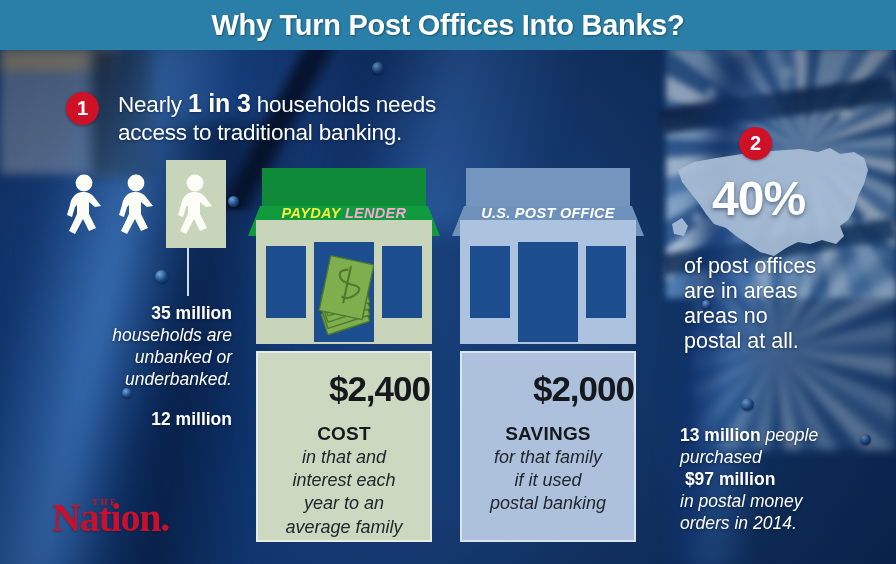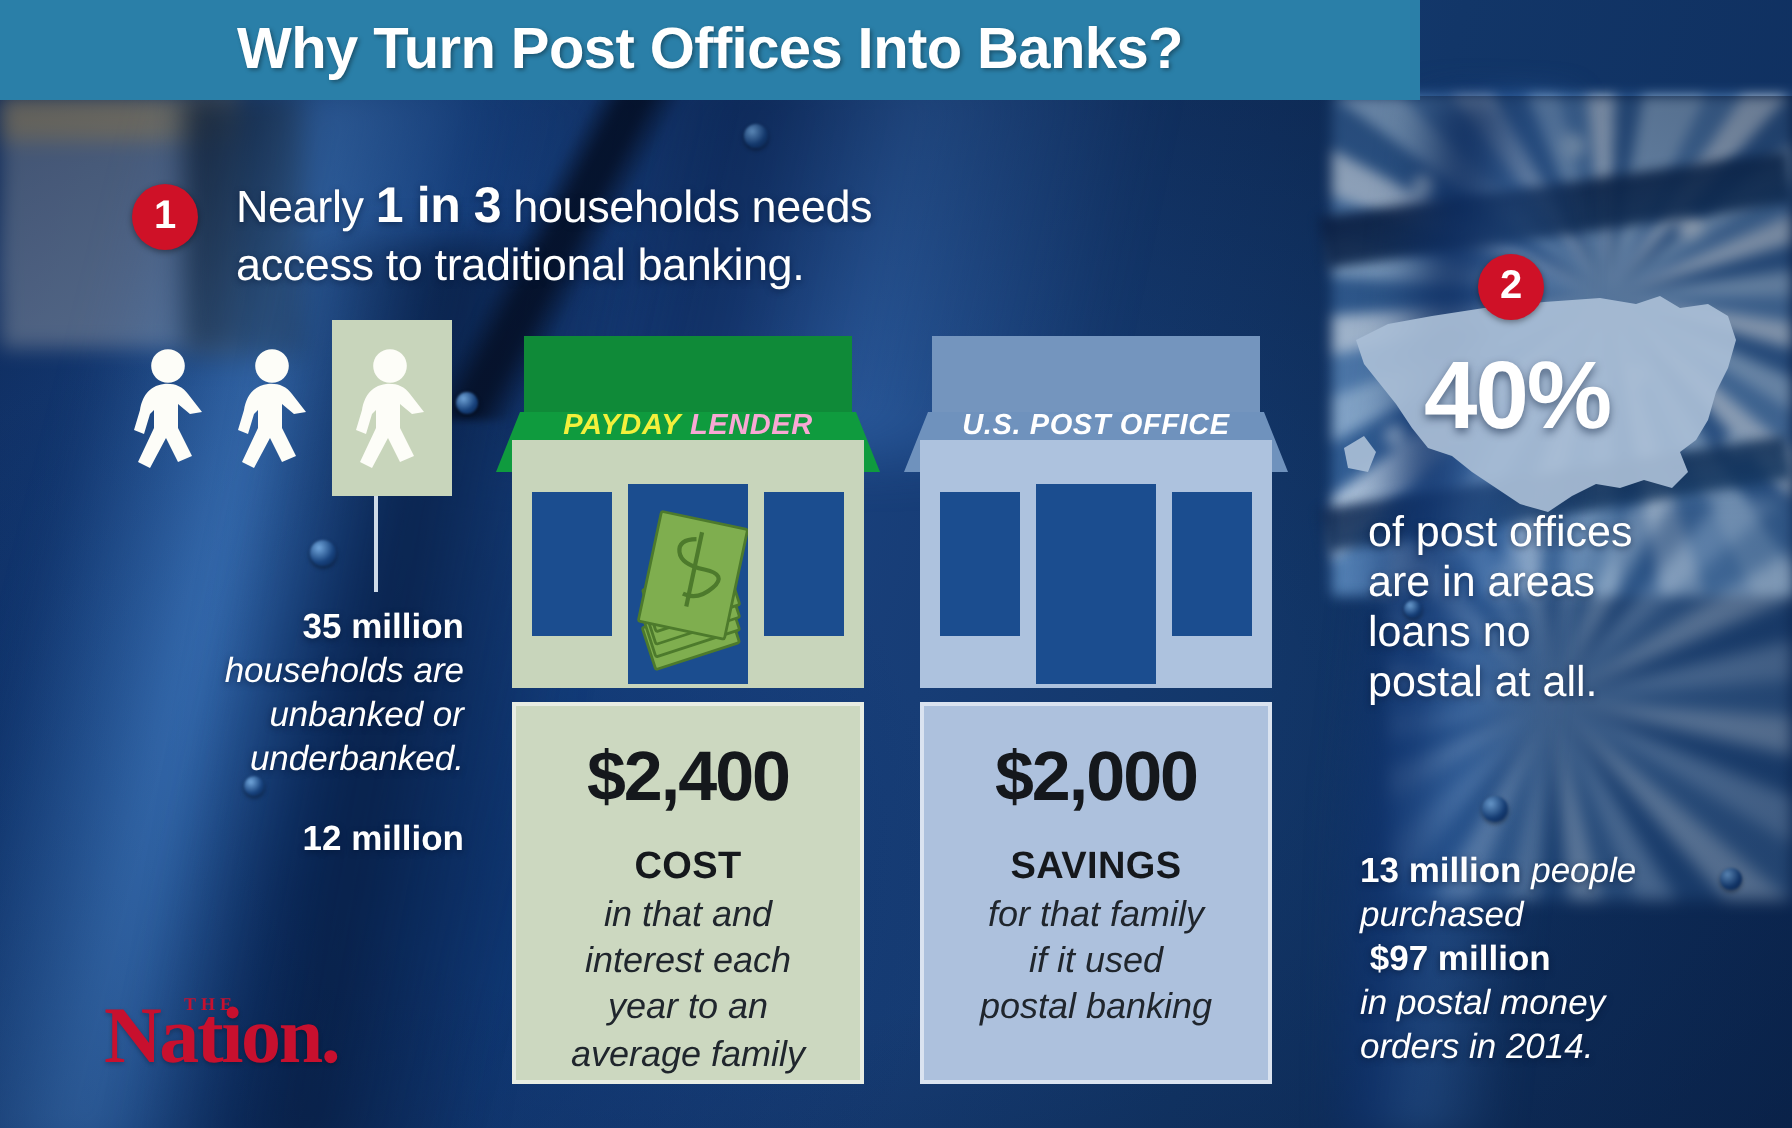--- a/index.html
+++ b/index.html
@@ -93,21 +93,21 @@
     background:radial-gradient(ellipse 80% 85% at 42% 60%, rgba(0,0,0,0) 35%, rgba(2,14,38,.45) 100%);
   }
   
   .rivet { position:absolute; border-radius:50%;
            background:radial-gradient(circle at 34% 30%, #6fa4da, #16407a 58%, #0a2palette 100%);
            background:radial-gradient(circle at 34% 30%, #74a9de, #17427d 58%, #0a2550 100%);
            box-shadow:0 1px 2px rgba(0,0,0,.45); filter:blur(.4px); }
 
   
   .header {
-    position:absolute; left:0; top:0; width:710px; height:50px;
+    position:absolute; left:0; top:0; width:896px; height:50px;
     background:#2a7fa8; z-index:6;
   }
   .header h1 {
     font-size:29px; font-weight:bold; color:#fff; text-align:center;
     line-height:50px; letter-spacing:-.3px;
     text-shadow:1px 1px 2px rgba(0,0,0,.35);
   }
 
   
   .layer { position:absolute; z-index:5; }
@@ -155,21 +155,21 @@
     position:absolute; inset:0; display:flex; align-items:center; justify-content:center;
     font-weight:bold; font-style:italic; font-size:14.5px; letter-spacing:.3px;
   }
   .facade { position:relative; margin:0 8px; height:124px; }
   .facade .win { position:absolute; background:#1b4d8f; }
 
   .valuebox {
     margin:7px 8px 0 8px; height:191px; padding-top:16px; text-align:center;
     border:2px solid rgba(255,255,255,.55);
   }
-  .valuebox .big { font-size:35px; font-weight:bold; color:#15181c; letter-spacing:-1px; }
+  .valuebox .big { font-size:35px; font-weight:bold; color:#15181c; letter-spacing:-1px;text-align:right; }
   .valuebox .cap { font-size:19px; font-weight:bold; color:#15181c; margin-top:14px; letter-spacing:.2px;}
   .valuebox .sub { font-size:18px; font-style:italic; color:#20262d; line-height:1.18; margin-top:2px;}
 
   
   .pct { color:#fff; font-size:48px; font-weight:bold; letter-spacing:-1px;
          text-shadow:0 2px 4px rgba(0,20,50,.5); }
   .rtext { color:#fff; font-size:21.5px; line-height:1.16;
            text-shadow:0 1px 3px rgba(0,20,50,.55); }
   .rstat { color:#fff; font-size:17.5px; line-height:1.26; font-style:italic;
            text-shadow:0 1px 3px rgba(0,20,50,.6); }
@@ -340,21 +340,21 @@
     </svg>
   </div>
   <div class="layer" style="left:739px;top:127px;">
     <div class="badge">2</div>
   </div>
   <div class="layer pct" style="left:712px;top:171px;">40%</div>
 
   <div class="layer rtext" style="left:684px;top:254px;width:205px;">
     <div>of post offices</div>
     <div>are in areas</div>
-    <div>loans no</div>
+    <div>areas no</div>
     <div>postal at all.</div>
   </div>
 
   <div class="layer rstat" style="left:680px;top:424px;width:212px;">
     <div>
       <b>13 million</b><span> people</span>
     </div>
     <div>purchased</div>
     <div>&nbsp;<b>$97 million</b></div>
     <div>in postal money</div>

